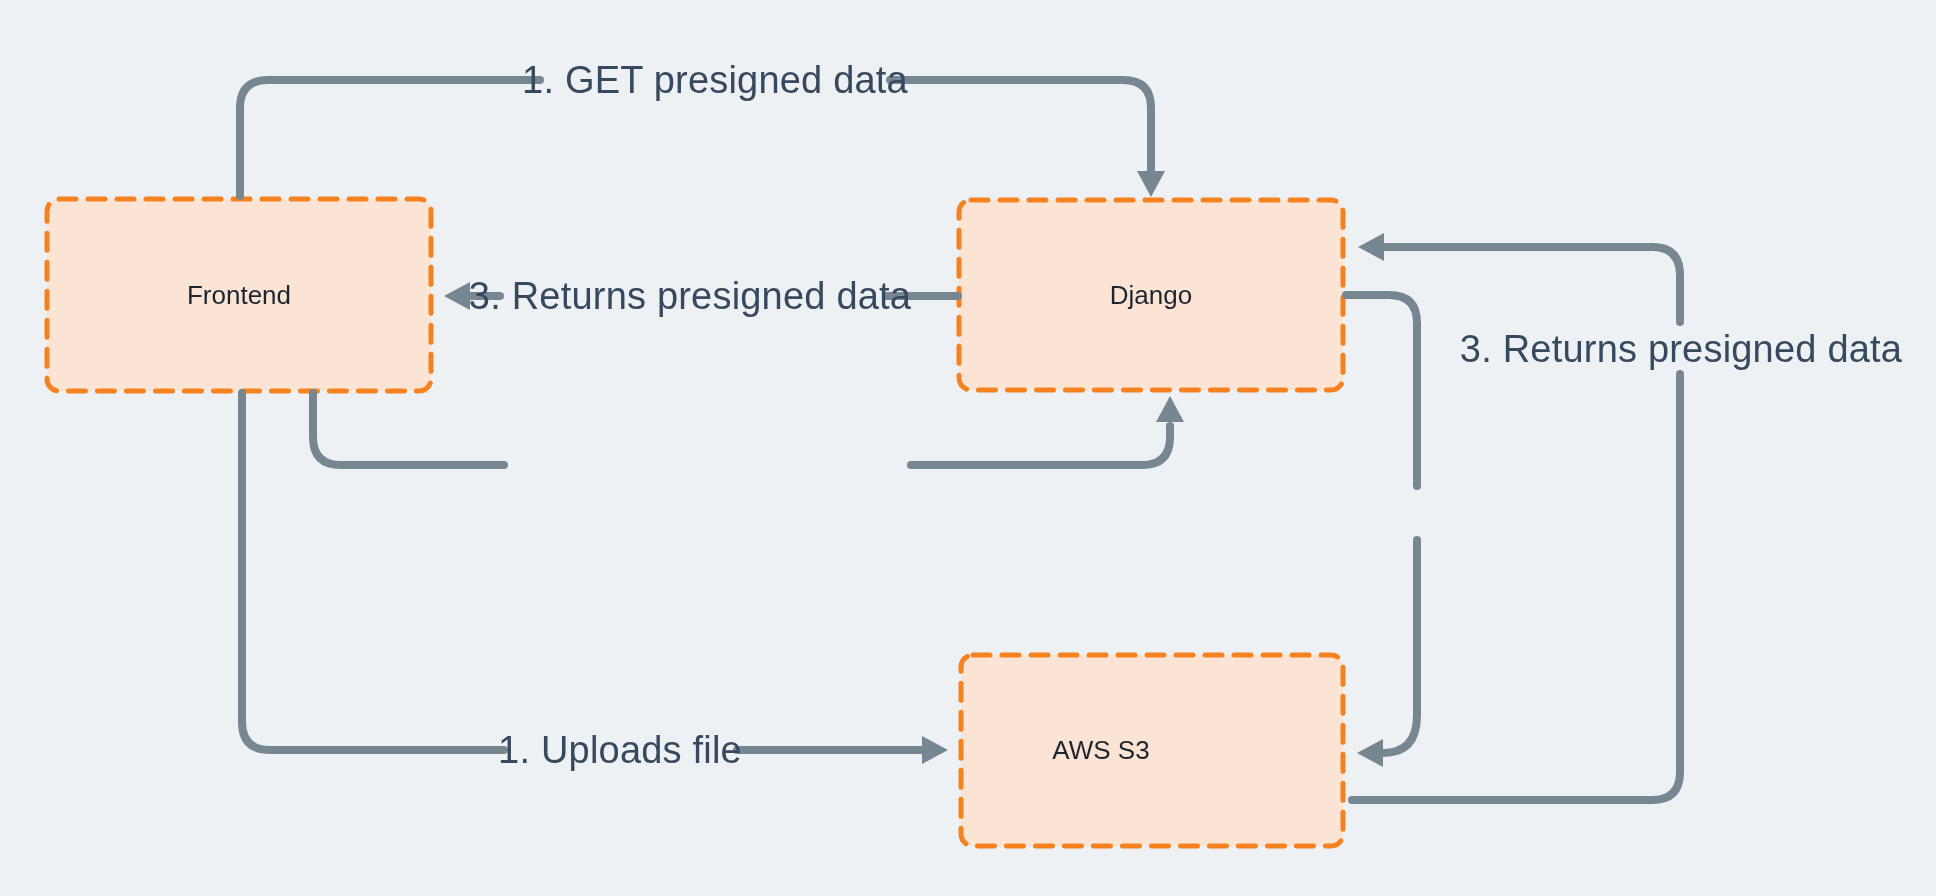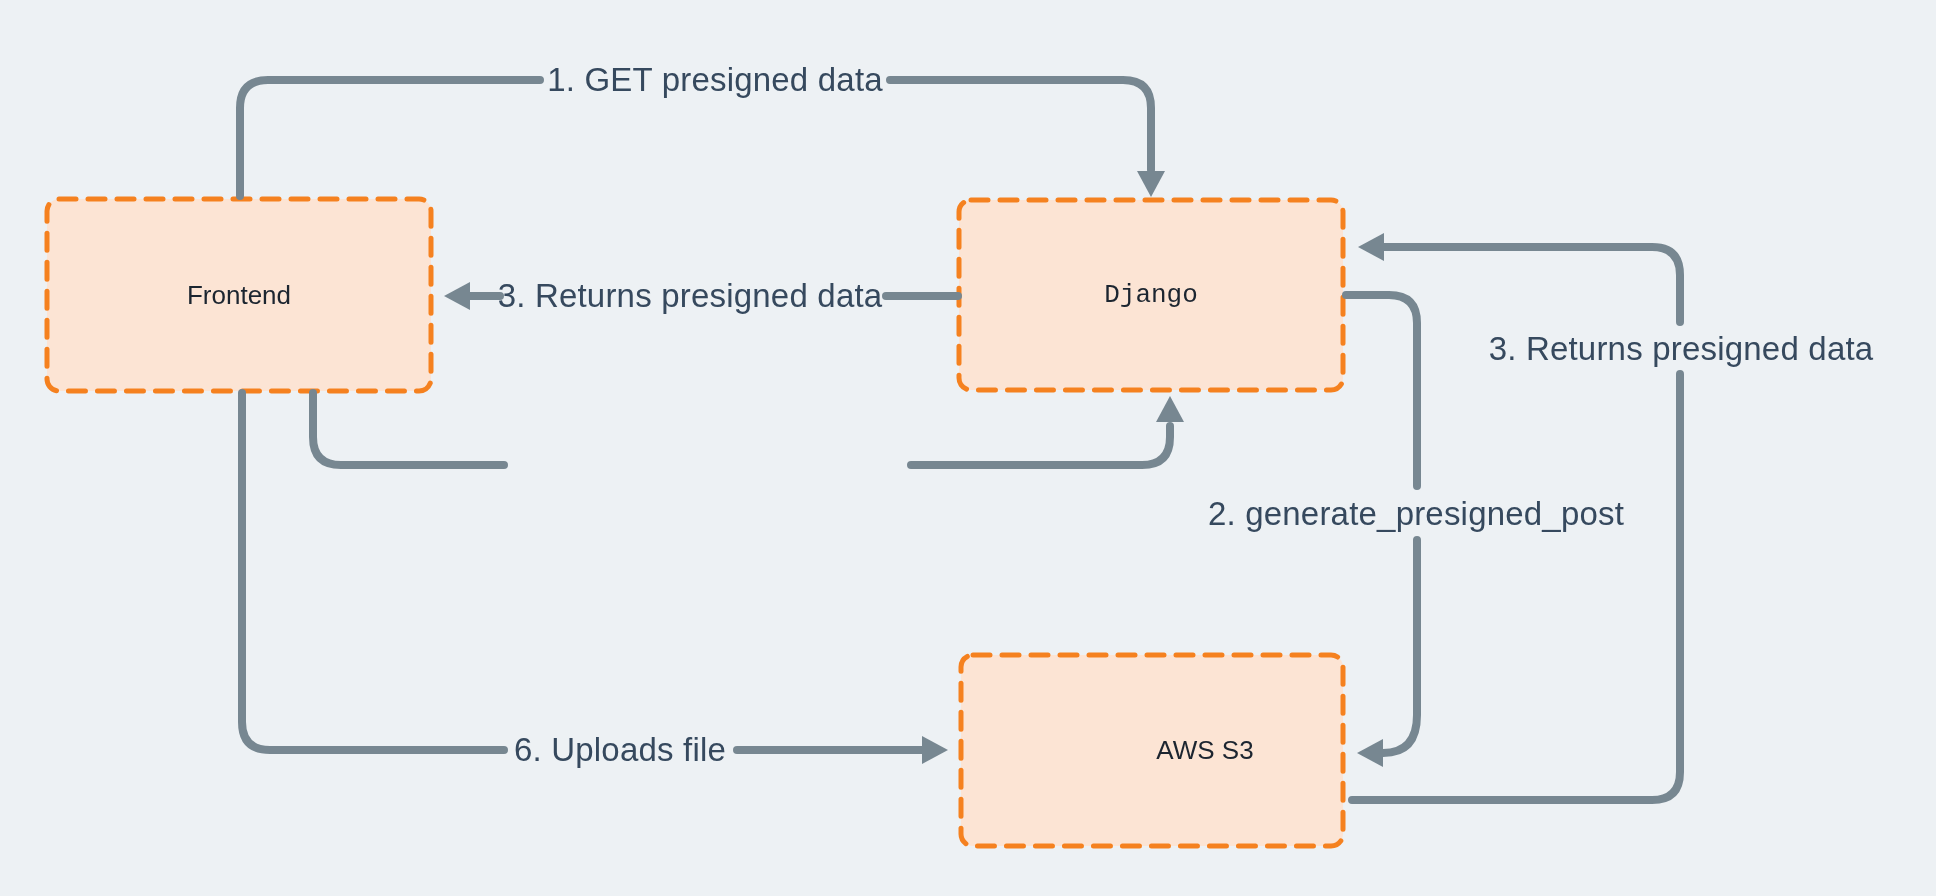--- a/index.html
+++ b/index.html
@@ -15,21 +15,21 @@
     width:1936px;height:896px;
     background:var(--background);
     font-family:"Liberation Sans", sans-serif;
     overflow:hidden;
   }
   .canvas{position:relative;width:1936px;height:896px;}
   .canvas svg{position:absolute;left:0;top:0;}
   .edge-label{
     position:absolute;
     transform:translate(-50%,-50%);
-    font-size:33px;
+    font-size:38px;
     color:var(--edge-label-text);
     white-space:pre;
     letter-spacing:0.2px;
   }
   .node-label{
     position:absolute;
     display:flex;align-items:center;justify-content:center;
     font-size:26px;
     color:var(--node-label-text);
     white-space:pre;
@@ -68,22 +68,21 @@
     <path class="edge" d="M 1346,295 H 1389 Q 1417,295 1417,323 V 486"></path>
     <path class="edge" d="M 1417,540 V 715 Q 1417,753 1383,753"></path>
     <polygon class="head" points="1357,753 1383,739 1383,767"></polygon>
 
     <path class="edge" d="M 1352,800 H 1652 Q 1680,800 1680,772 V 374"></path>
     <path class="edge" d="M 1680,322 V 275 Q 1680,247 1652,247 H 1384"></path>
     <polygon class="head" points="1358,247 1384,233 1384,261"></polygon>
   </svg>
 
   <div class="node-label" style="left:47px;top:199px;width:384px;height:192px;">Frontend</div>
-  <div class="node-label" style="left:959px;top:200px;width:384px;height:190px;font-family:Liberation Mono, monospace;">Django</div>
-  <div class="node-label" style="left:1014px;top:655px;width:382px;height:191px;">AWS S3</div>
+  <div class="node-label" style="left:959px;top:200px;width:384px;height:190px;">Django</div>
+  <div class="node-label" style="left:910px;top:655px;width:382px;height:191px;">AWS S3</div>
 
   <div class="edge-label" style="left:715px;top:80px;">1. GET presigned data</div>
-  <div class="edge-label" style="left:1416px;top:514px;">2. generate_presigned_post</div>
   <div class="edge-label" style="left:1681px;top:349px;">3. Returns presigned data</div>
   <div class="edge-label" style="left:690px;top:296px;">3. Returns presigned data</div>
-  <div class="edge-label" style="left:620px;top:750px;">6. Uploads file</div>
+  <div class="edge-label" style="left:620px;top:750px;">1. Uploads file</div>
 
 </div>
 
 </body></html>

